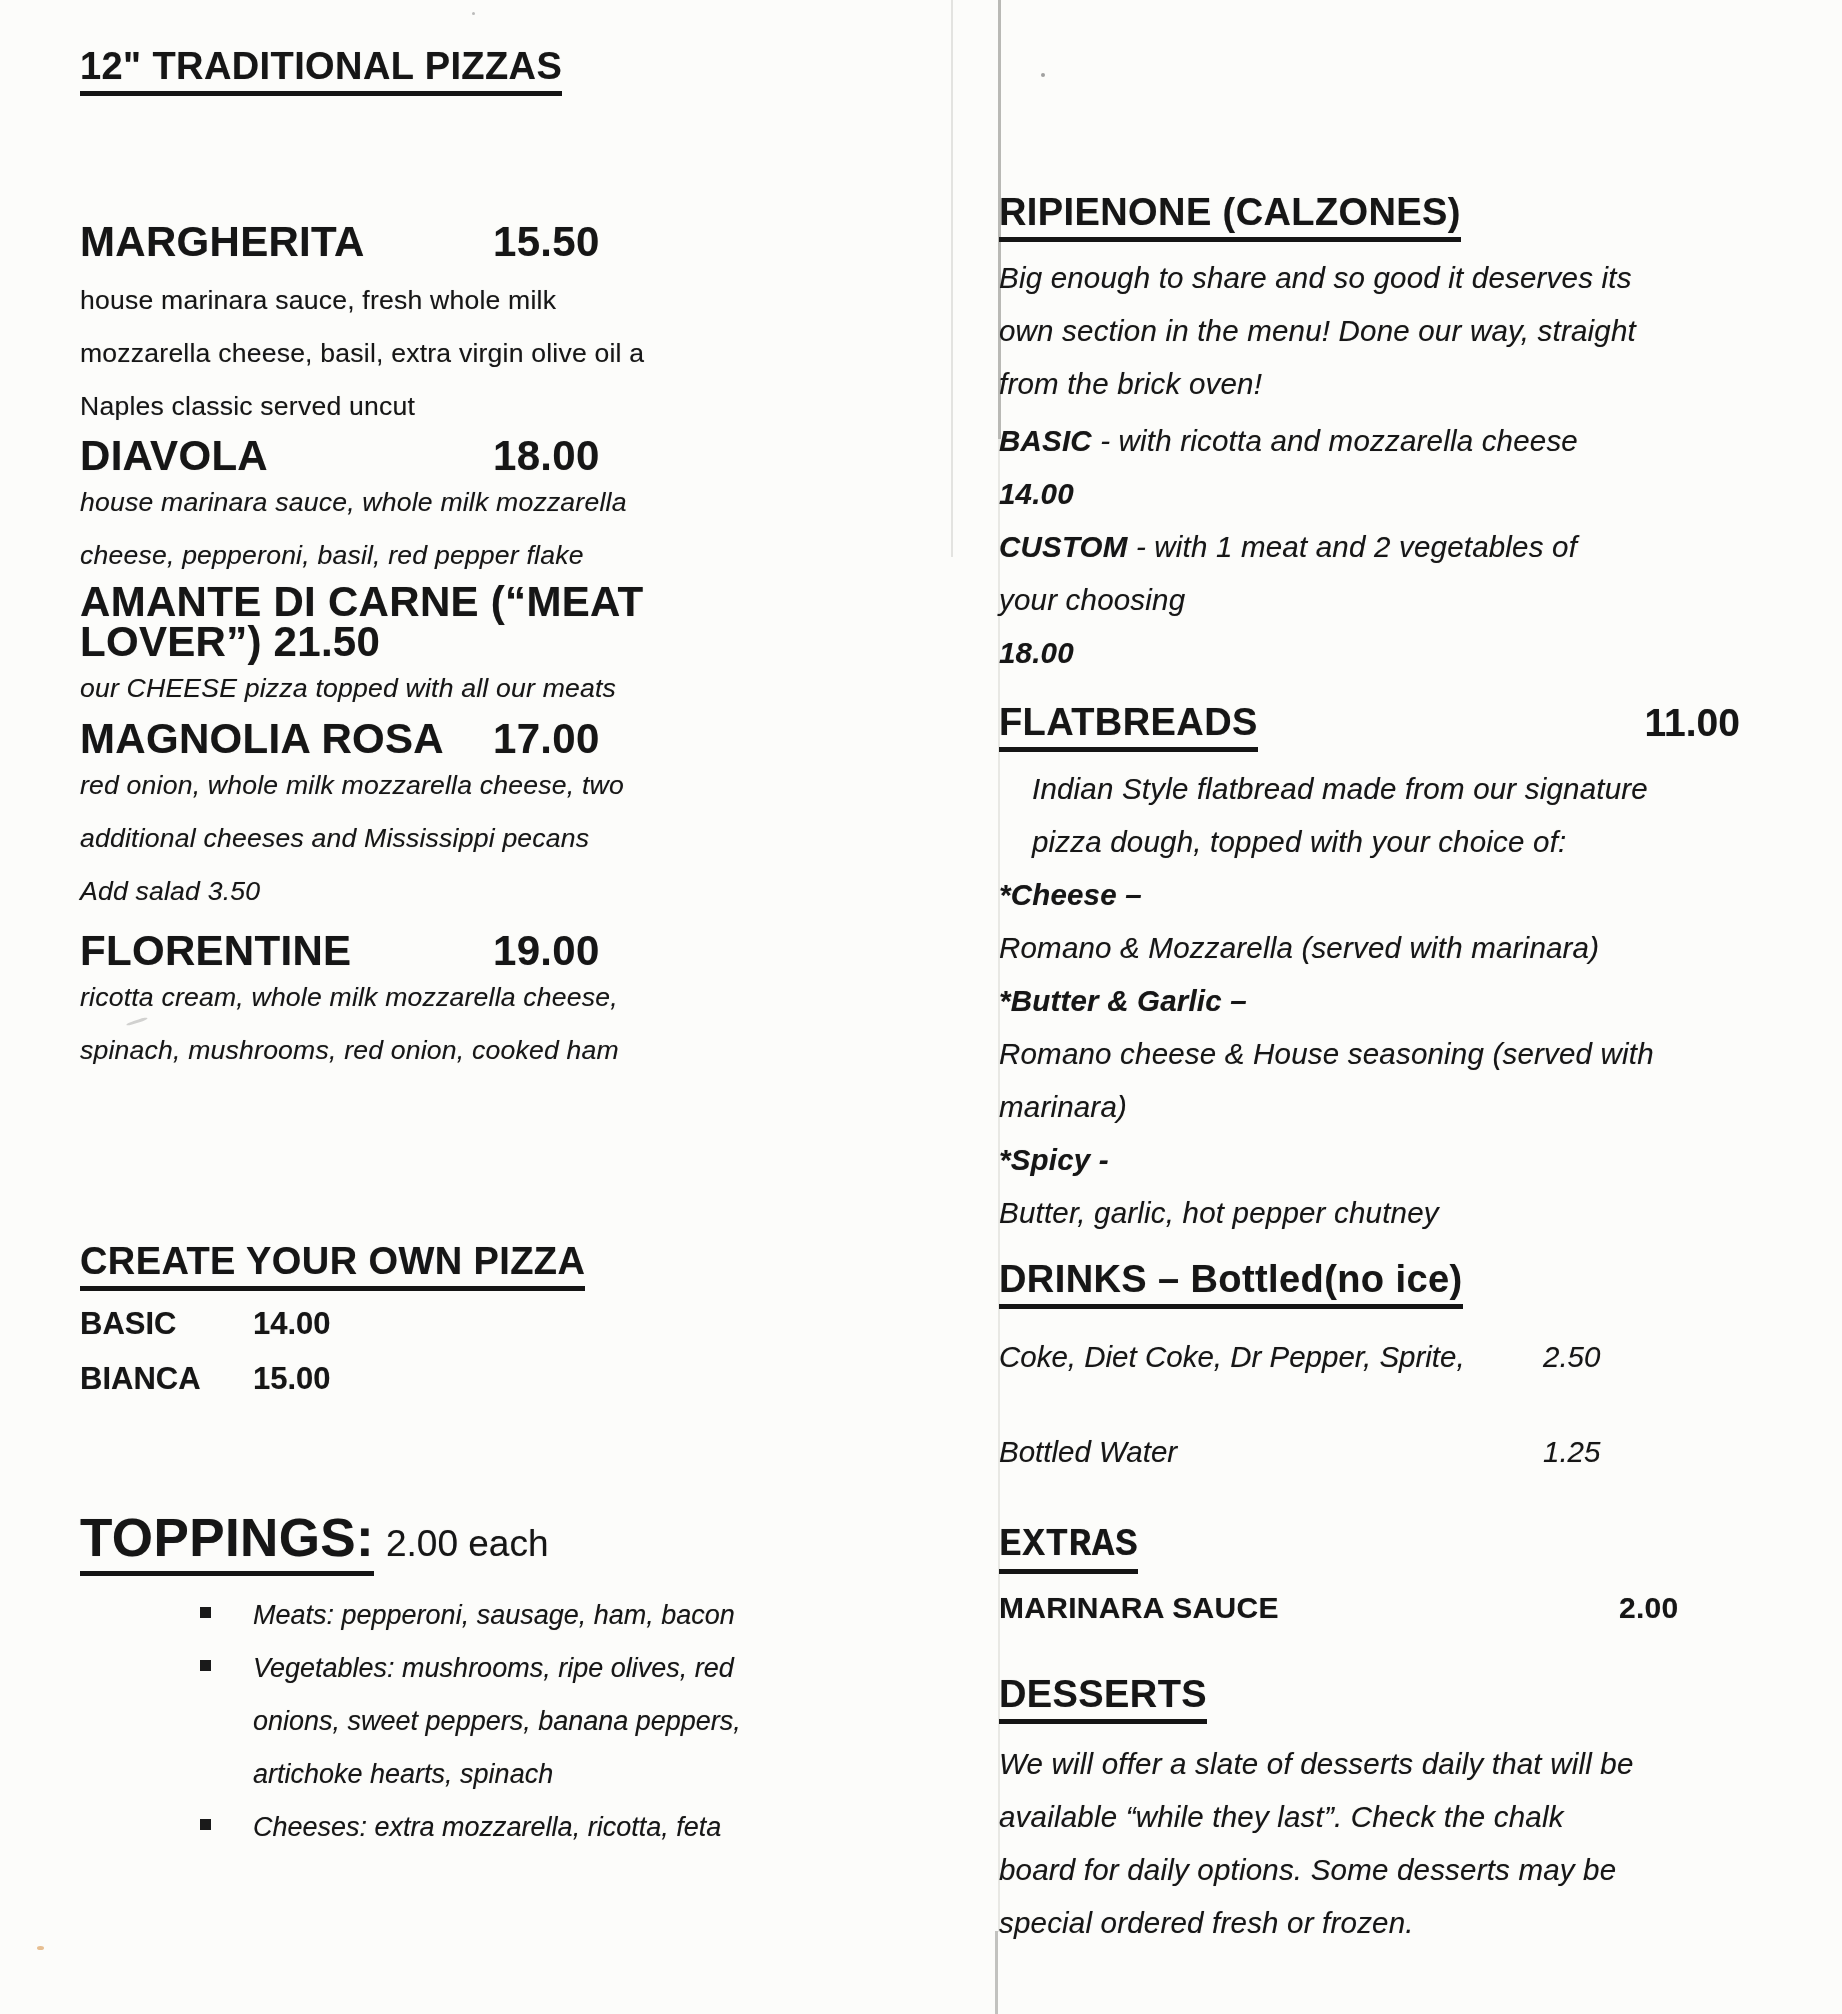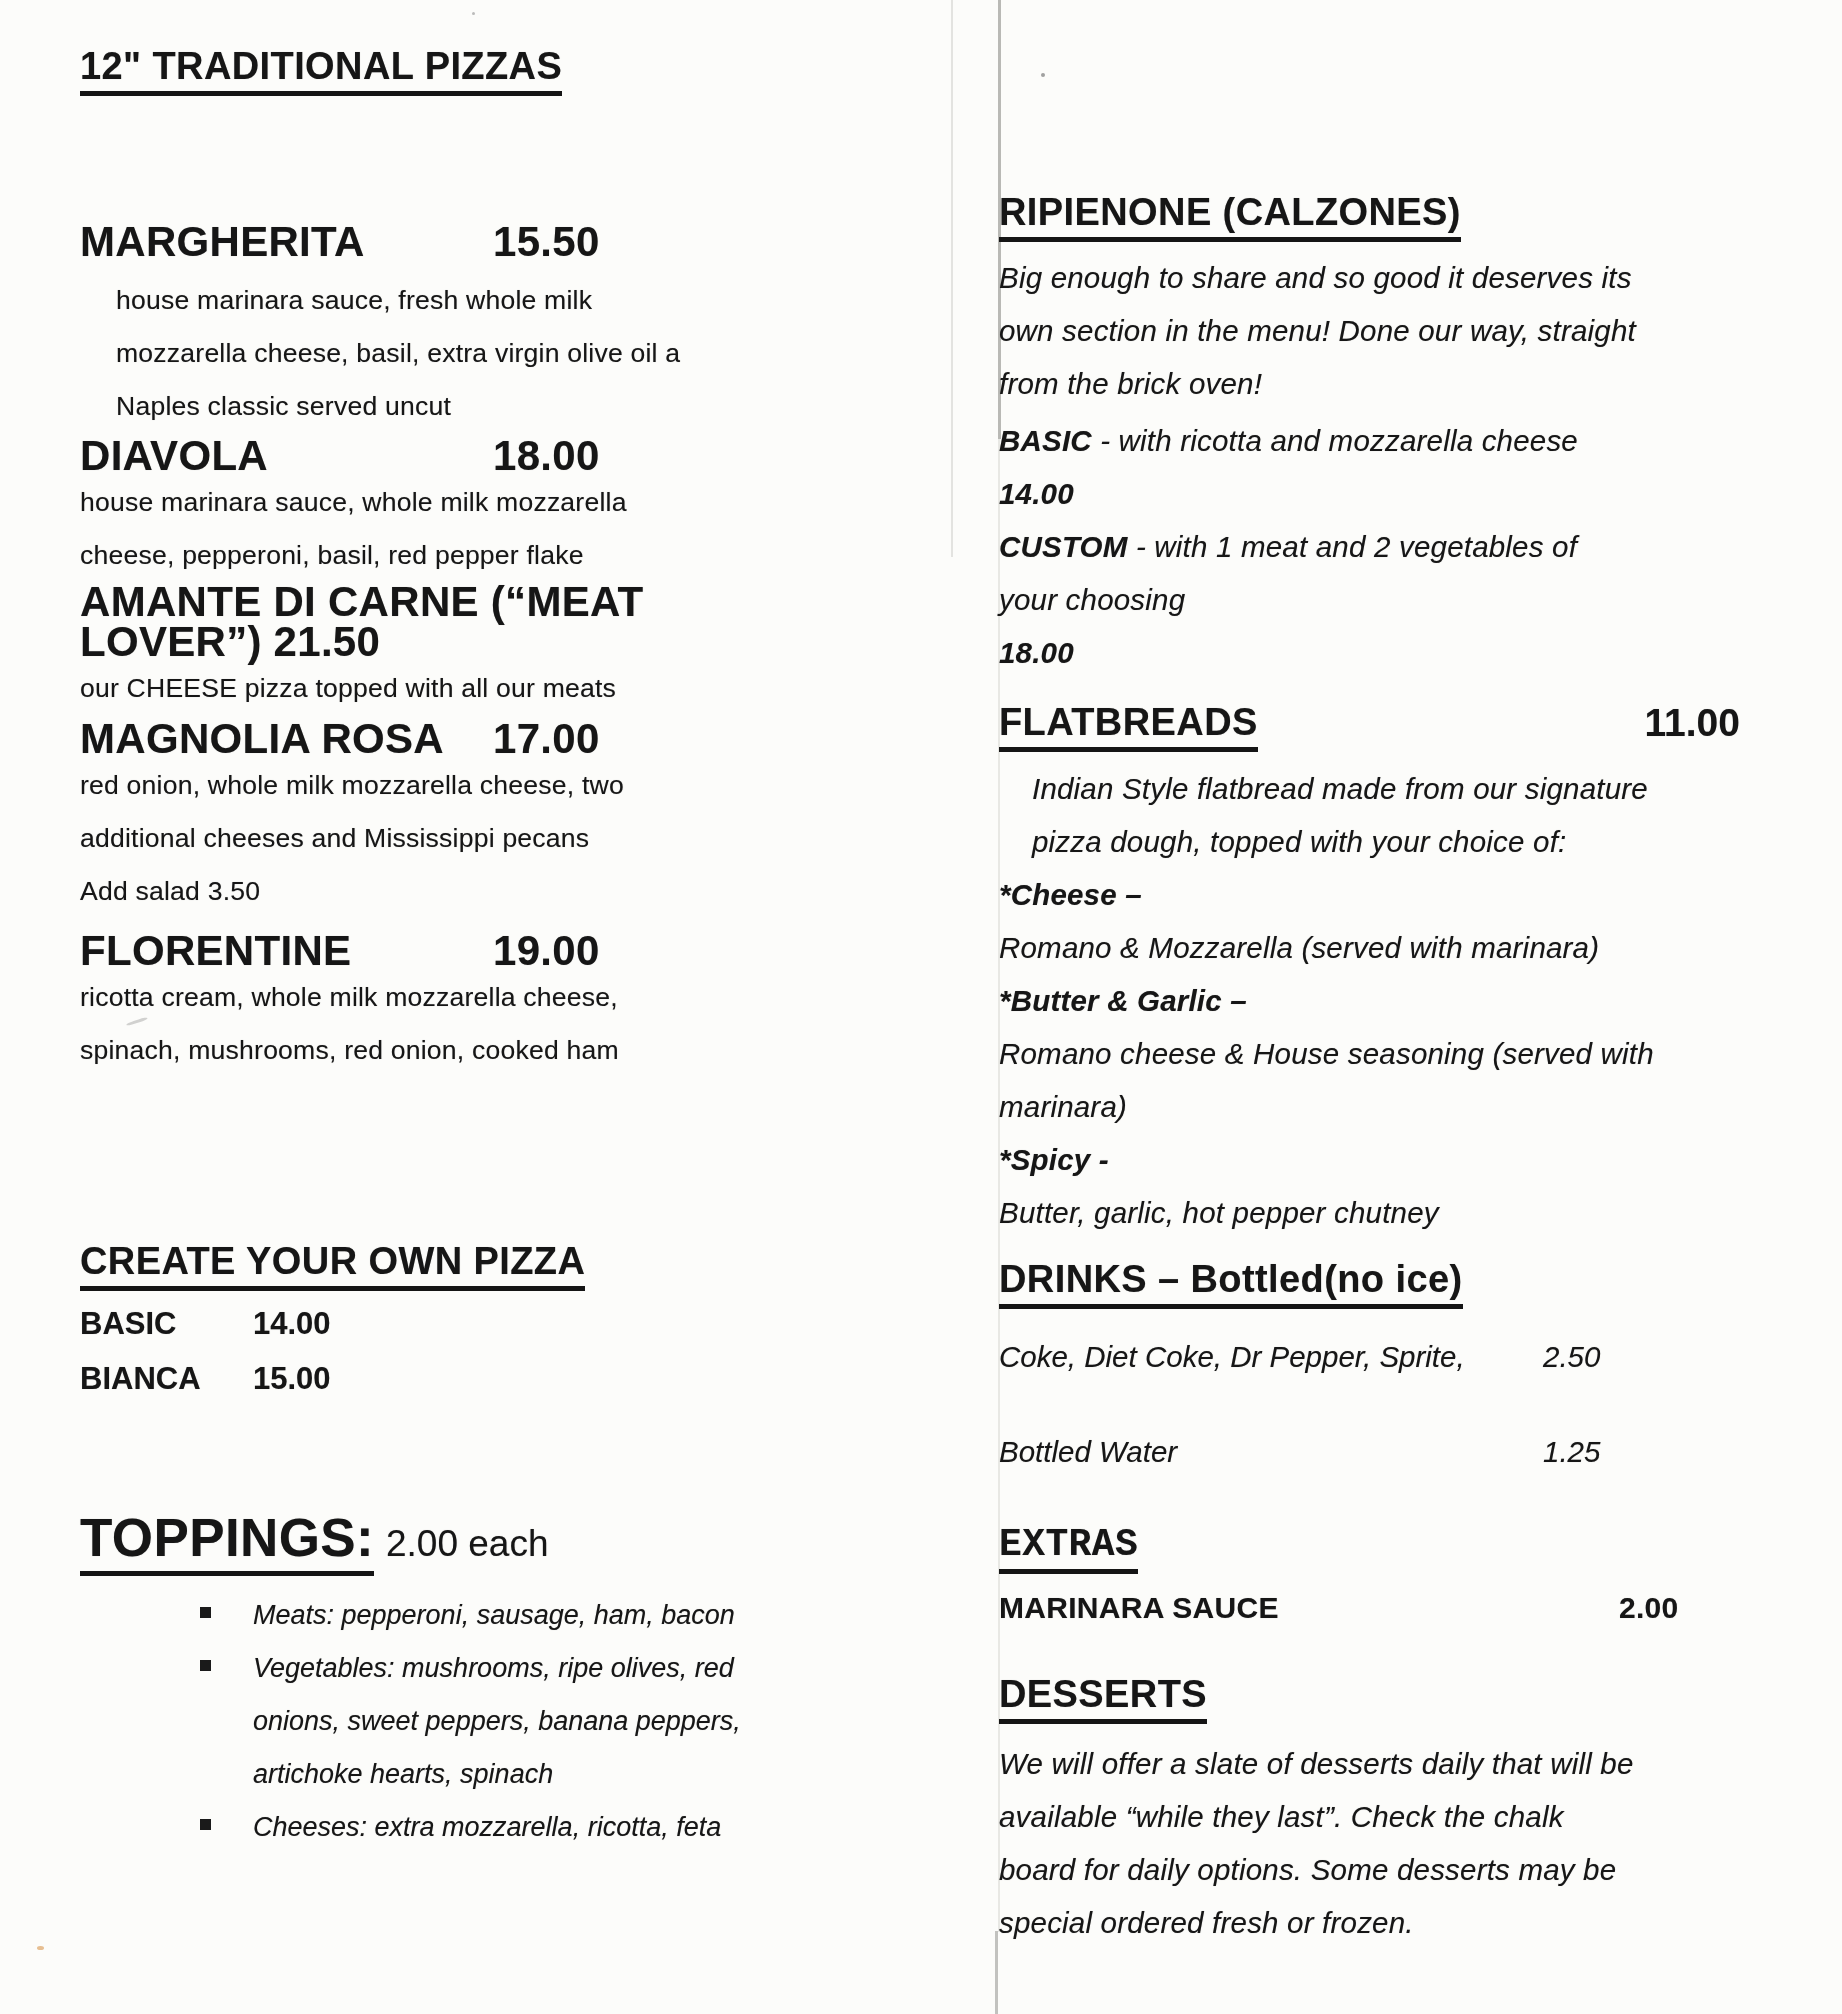--- a/index.html
+++ b/index.html
@@ -20,21 +20,21 @@
   .sec-title{
     display:inline-block;
     font-size:38px;font-weight:700;letter-spacing:0.4px;
     border-bottom:5px solid #151515;
     padding-bottom:3.4px;
   }
   .row{position:relative;font-size:42px;font-weight:700;line-height:40px;letter-spacing:0.3px;}
   .row .price{position:absolute;left:413px;}
   .inline-price{margin-left:11.8px;}
   .desc{font-size:26.6px;line-height:53px;white-space:pre-line;letter-spacing:0.2px;}
-  .it{}
+  .it{font-style:italic;}
   .bi{font-weight:700;font-style:italic;}
 
   
   .crow{position:relative;font-size:31px;font-weight:700;line-height:40px;}
   .crow .price{position:absolute;left:173px;}
 
   
   .top-head .sec-title{font-size:53px;}
   .top-suffix{font-size:37px;font-weight:400;margin-left:11.8px;}
   ul.bullets{list-style:none;margin:12.6px 0 0 0;padding:0;}
@@ -87,21 +87,21 @@
   <div class="col col-left">
 
     <div class="sec-head" style="margin-top:46px;">
       <span class="sec-title">12" TRADITIONAL PIZZAS</span>
     </div>
 
     <div class="row" style="margin-top:126px;">
       <span>MARGHERITA</span>
       <span class="price">15.50</span>
     </div>
-    <div class="desc" style="margin-top:11.8px;margin-left:36px;">house marinara sauce, fresh whole milk
+    <div class="desc" style="margin-top:11.8px;">house marinara sauce, fresh whole milk
 mozzarella cheese, basil, extra virgin olive oil a
 Naples classic served uncut</div>
 
     <div class="row" style="margin-top:3px;">
       <span>DIAVOLA</span>
       <span class="price">18.00</span>
     </div>
     <div class="desc it">house marinara sauce, whole milk mozzarella
 cheese, pepperoni, basil, red pepper flake</div>
 

